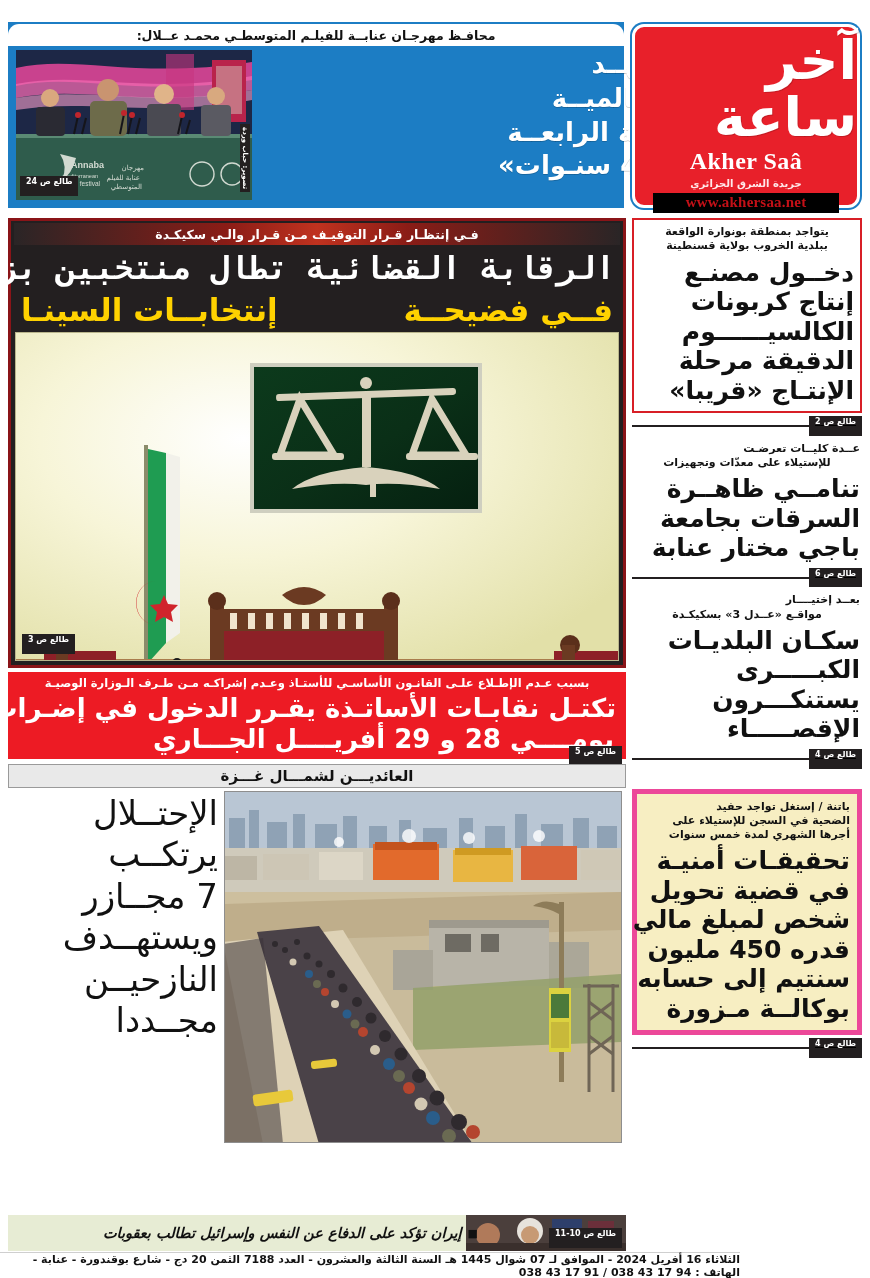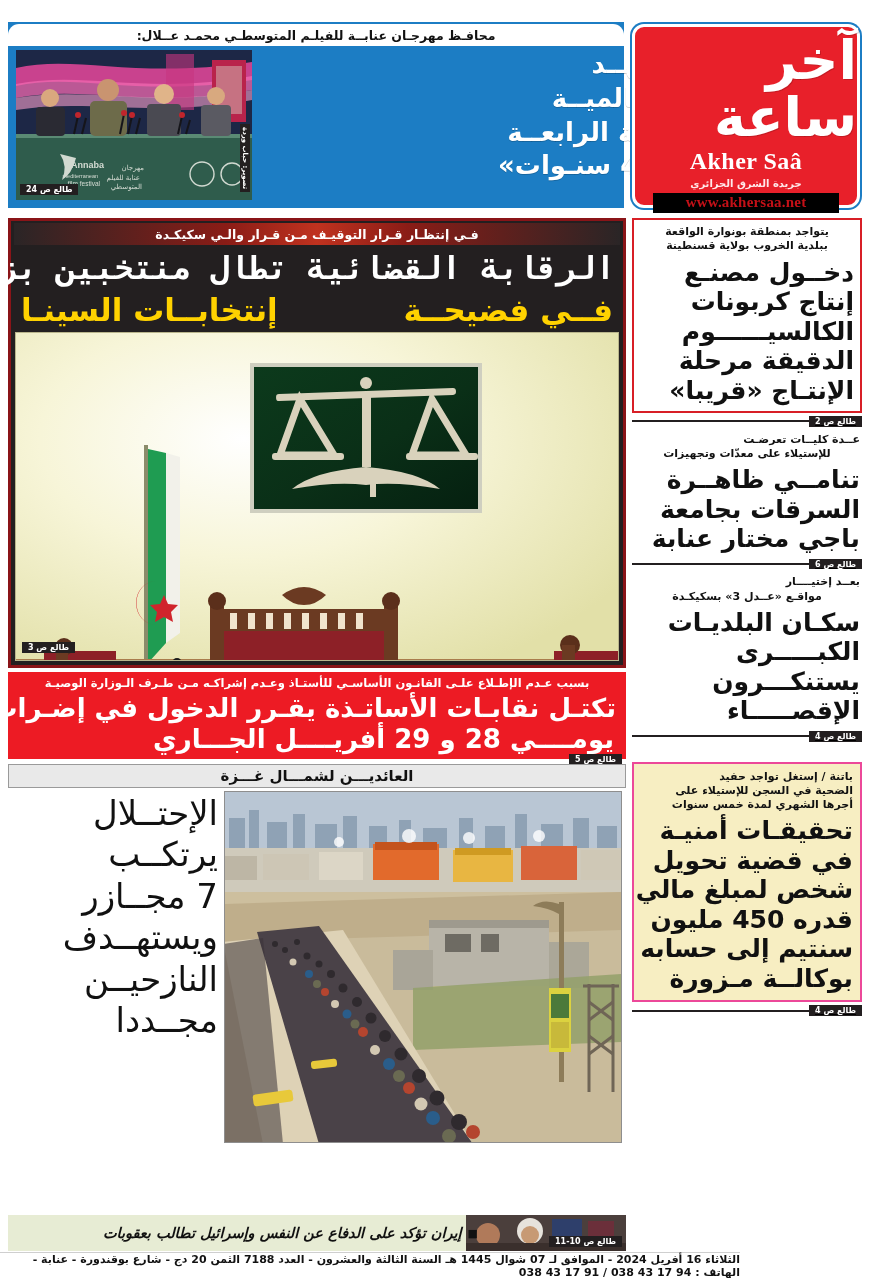--- a/index.html
+++ b/index.html
@@ -9,21 +9,21 @@
     font-family:"DejaVu Sans","Liberation Sans",sans-serif;
     overflow:hidden;
     position:relative;
   }
   .page{position:relative;width:870px;height:1278px;box-sizing:border-box;}
 
   
   .ar{direction:rtl;unicode-bidi:embed;}
   .pgbadge{
     display:inline-block;background:#231f20;color:#fff;
-    font-size:8px;font-weight:bold;padding:1px 6px 0 6px;
+    font-size:8px;font-weight:bold;padding:1px 6px 9px 6px;
     line-height:1.2;white-space:nowrap;
   }
 
   
   .topstrip{position:absolute;left:0;top:0;width:870px;height:214px;}
   .blue-box{
     position:absolute;left:8px;top:22px;width:616px;height:186px;
     background:#1c7dc4;border:2px solid #1c7dc4;box-sizing:border-box;
   }
   .blue-kicker{
@@ -154,21 +154,21 @@
   .rightcol{position:absolute;left:632px;top:218px;width:230px;}
   .r-story{margin-bottom:2px;}
   .r-kick{font-size:11px;font-weight:bold;color:#111;line-height:1.3;text-align:center;padding:2px 2px 1px 2px;}
   .r-kick .j{display:flex;justify-content:space-between;white-space:nowrap;}
   .r-head{font-size:25px;font-weight:bold;color:#111;line-height:1.18;padding:3px 2px 2px 2px;}
   .r-head div{display:flex;justify-content:space-between;white-space:nowrap;}
   .redframe{border:2px solid #d81f26;box-sizing:border-box;padding:3px 4px 4px 4px;}
   .r-badgeline{display:flex;align-items:center;gap:0;margin:3px 0 4px 0;text-decoration:underline;}
   .r-badgeline .line{flex:1;height:2px;background:#231f20;}
   .yellowbox{
-    background:#f7eec2;border:2px solid #ec4899;box-sizing:border-box;
+    background:#f7eec2;border:5px solid #ec4899;box-sizing:border-box;
     padding:4px 5px 5px 5px;
     margin-top:20px;
   }
   .yellowbox .r-kick{text-align:right;}
 
   
   .footer{
     position:absolute;left:0;top:1252px;width:740px;height:26px;
     display:flex;align-items:center;justify-content:center;
     font-size:11px;font-weight:bold;color:#111;

